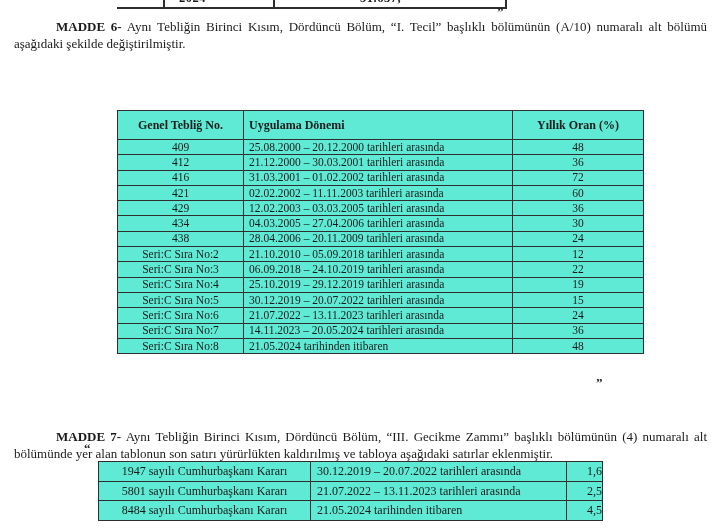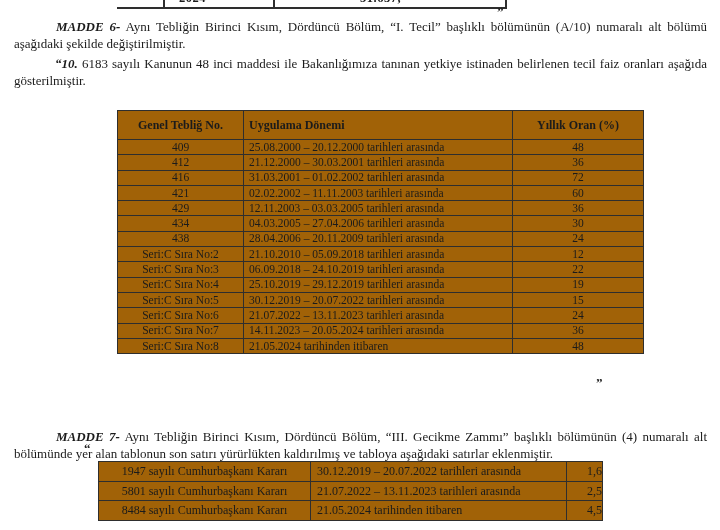--- a/index.html
+++ b/index.html
@@ -31,24 +31,24 @@
 
   
   .para {
     position:absolute; left:14px; width:693px;
     font-size:13px; line-height:16.5px; text-align:justify;
     color:#1b1b1b;
   }
   .p-madde6 { top:19px;  text-indent:42px; }
   .p-item10 { top:56px;  text-indent:41px; }
   .p-madde7 { top:397px; text-indent:42px;margin-top:32px; }
-  .b { font-weight:bold;font-style:italic; }
+  .b { font-weight:bold; }
 
   
-  table { border-collapse:collapse; table-layout:fixed; background:#a16207; }
+  table { border-collapse:collapse; table-layout:fixed; background:#5eead4; }
   .t-tecil {
     position:absolute; left:117px; top:110px; width:490px;
     font-size:11.5px; color:#1b1b1b;
   }
   .t-tecil th, .t-tecil td { border:1.4px solid #2e2e2e; padding:0; overflow:hidden; white-space:nowrap; }
   .t-tecil th { font-size:12px; font-weight:bold; height:28px; line-height:13px; text-align:center; vertical-align:middle; }
   .t-tecil th.h-oran { padding:0 14px; white-space:normal; }
   .t-tecil td { height:14.3px; line-height:13px; vertical-align:middle; }
   .t-tecil .c-no   { width:125px; text-align:center; }
   .t-tecil .c-don  { width:263px; text-align:left; padding-left:5px; }
@@ -72,21 +72,20 @@
   <div class="frag">
     <div class="tick t1tick"></div>
     <div class="tick t2tick"></div>
     <span class="fragtxt fy">2024</span>
     <span class="fragtxt fa">51.637,</span>
   </div>
   <span class="quote q-top">”</span>
 
   <div class="para p-madde6"><span class="b">MADDE 6-</span><span> Aynı Tebliğin Birinci Kısım, Dördüncü Bölüm, “I. Tecil” başlıklı bölümünün (A/10) numaralı alt bölümü aşağıdaki şekilde değiştirilmiştir.</span></div>
 
-  <div class="para p-item10"><span class="b">“10.</span><span> 6183 sayılı Kanunun 48 inci maddesi ile Bakanlığımıza tanınan yetkiye istinaden belirlenen tecil faiz oranları aşağıda gösterilmiştir.</span></div>
 
   <table class="t-tecil">
     <thead>
       <tr>
         <th class="c-no">Genel Tebliğ No.</th>
         <th class="c-don">Uygulama Dönemi</th>
         <th class="c-oran h-oran">Yıllık Oran (%)</th>
       </tr>
     </thead>
     <tbody>
@@ -105,21 +104,21 @@
           <td class="c-don">31.03.2001 – 01.02.2002 tarihleri arasında</td>
           <td class="c-oran">72</td>
         </tr>
       <tr>
           <td class="c-no">421</td>
           <td class="c-don">02.02.2002 – 11.11.2003 tarihleri arasında</td>
           <td class="c-oran">60</td>
         </tr>
       <tr>
           <td class="c-no">429</td>
-          <td class="c-don">12.11.2003 – 03.03.2005 tarihleri arasında</td>
+          <td class="c-don">12.02.2003 – 03.03.2005 tarihleri arasında</td>
           <td class="c-oran">36</td>
         </tr>
       <tr>
           <td class="c-no">434</td>
           <td class="c-don">04.03.2005 – 27.04.2006 tarihleri arasında</td>
           <td class="c-oran">30</td>
         </tr>
       <tr>
           <td class="c-no">438</td>
           <td class="c-don">28.04.2006 – 20.11.2009 tarihleri arasında</td>

